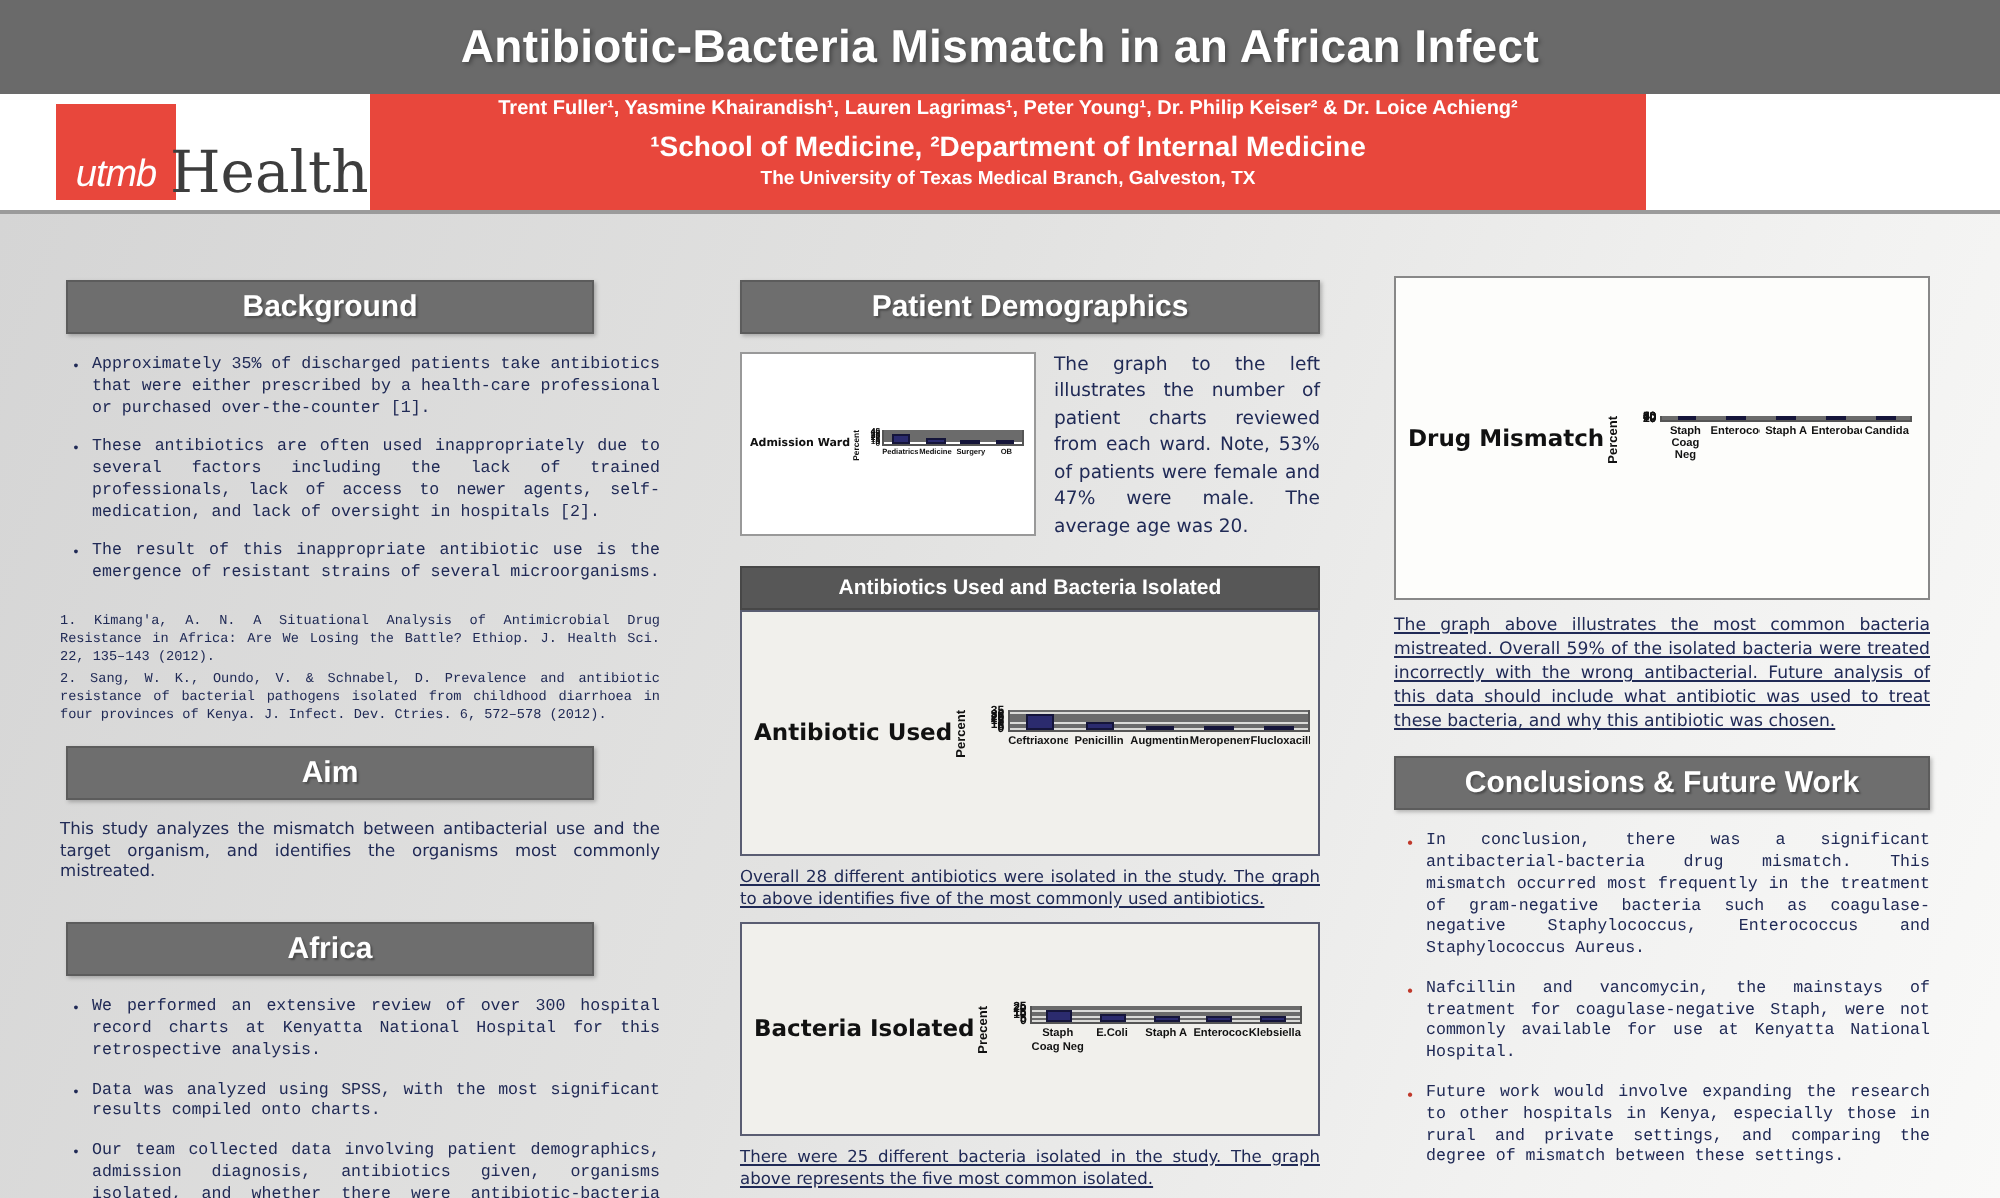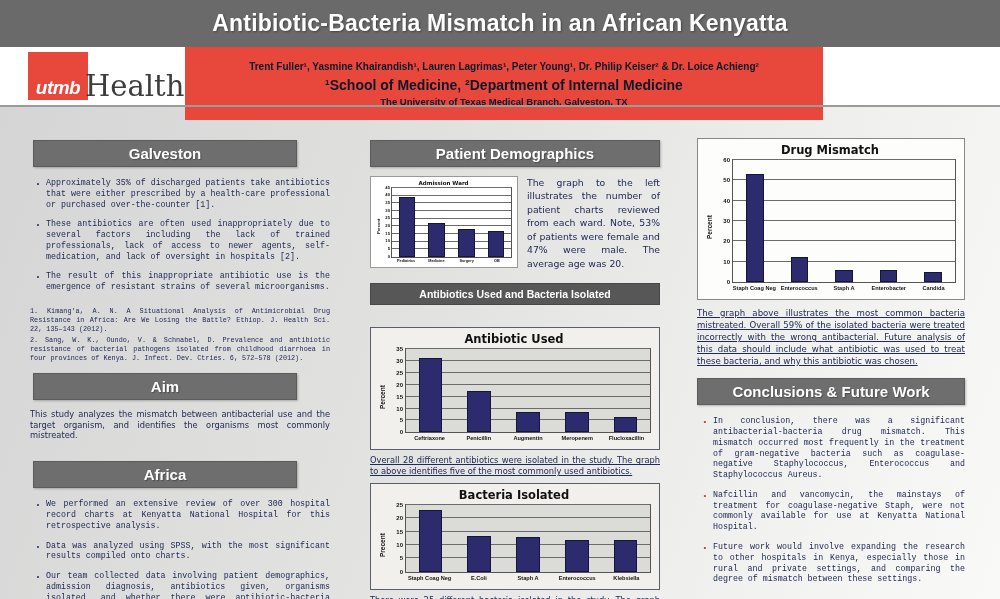--- a/index.html
+++ b/index.html
@@ -9,26 +9,26 @@
 
   
   .title-bar{position:absolute;top:0;left:0;width:1000px;height:47px;background:#6a6a6a;
     display:flex;align-items:center;justify-content:center;}
   .title-bar h1{margin:0;color:#fff;font-size:23px;font-weight:bold;letter-spacing:.2px;
     text-shadow:1px 1px 2px rgba(0,0,0,.35);}
   .logo-block{position:absolute;top:47px;left:0;width:185px;height:58px;background:#fff;
     display:flex;align-items:flex-end;padding:0;}
   .logo-square{position:absolute;left:28px;bottom:5px;width:60px;height:48px;background:#e8473c;
     display:flex;align-items:flex-end;justify-content:center;}
-  .logo-square span{color:#fff;font-style:italic;font-weight:bold;font-size:19px;line-height:1;
+  .logo-square span{color:#fff;font-style:italic;font-weight:normal;font-size:19px;line-height:1;
     padding-bottom:3px;letter-spacing:-.5px;}
   .logo-word{position:absolute;left:85px;bottom:2px;font-family:"DejaVu Serif",serif;
     font-size:29px;color:#3d3d3d;line-height:1.1;}
-  .author-banner{position:absolute;top:47px;left:185px;width:638px;height:73px;background:#e8473c;
-    color:#0f172a;text-align:center;padding-top:13px;box-sizing:border-box;}
+  .author-banner{position:absolute;top:47px;left:185px;width:638px;height:58px;background:#e8473c;
+    color:#ffffff;text-align:center;padding-top:1px;box-sizing:border-box;}
   .author-line{font-weight:bold;font-size:10px;line-height:1.45;}
   .affil-line{font-weight:bold;font-size:14px;line-height:1.45;}
   .inst-line{font-weight:bold;font-size:9.5px;line-height:1.45;}
   .header-right{position:absolute;top:47px;left:823px;width:177px;height:58px;background:#fff;}
   .header-sep{position:absolute;top:105px;left:0;width:1000px;height:2px;background:#9b9b9b;}
 
   
   .col{position:absolute;top:140px;}
   #col-left{left:30px;width:300px;}
   #col-mid{left:370px;width:290px;}
@@ -46,42 +46,42 @@
   .bullet-marker{flex:0 0 16px;text-align:center;font-size:7px;line-height:11px;color:#202a56;}
   .red-bullets .bullet-marker{color:#c0392b;font-size:8px;}
   .bullet-text{flex:1;color:#202a56;font-family:Liberation Mono, monospace;font-size:8.3px;
     line-height:1.3;text-align:justify;}
   .refs{margin-top:14px;}
   .refs .bullet-row{margin-bottom:2px;}
   .refs .bullet-text{font-size:6.8px;line-height:1.32;}
 
   
   .chart-box{background:#f1f0ec;border:1px solid #5a5d72;box-sizing:border-box;
-    display:flex;flex-direction:column;padding:4px 8px 3px 6px;}
+    display:flex;flex-direction:row;padding:4px 8px 3px 6px;align-items:center;}
   .chart-title{text-align:center;font-weight:bold;color:#111;font-size:11.5px;
     font-family:"DejaVu Sans",sans-serif;flex:0 0 auto;padding-bottom:2px;}
   .chart-body{flex:1;display:flex;min-height:0;}
   .chart-ylab{writing-mode:vertical-rl;transform:rotate(180deg);font-size:6.5px;font-weight:bold;
     color:#111;display:flex;align-items:center;justify-content:center;flex:0 0 10px;}
   .plot-outer{flex:1;display:flex;flex-direction:column;margin-left:18px;min-width:0;}
   .plot{flex:1;position:relative;background:#dbdbd8;border:1px solid #555;}
   .gridline{position:absolute;left:0;right:0;height:1px;background:#6b6b6b;}
   .tick{position:absolute;left:-18px;width:15px;text-align:right;font-size:6px;font-weight:bold;
     color:#111;transform:translateY(50%);line-height:1;}
   .bars{position:absolute;left:0;right:0;top:0;bottom:0;display:flex;align-items:flex-end;}
   .bar-slot{flex:1;display:flex;justify-content:center;align-items:flex-end;height:100%;}
   .bar{width:48%;background:#2b2b6e;border:1px solid #15153a;box-sizing:border-box;}
   .xlabels{flex:0 0 11px;display:flex;padding-top:2px;}
   .xlab{flex:1;text-align:center;font-size:5.6px;font-weight:bold;color:#111;line-height:1.1;
     overflow:hidden;}
 
   .chart-drug{height:162px;background:#fdfdfb;border:1px solid #888;}
   .chart-drug .plot{background:#fdfdfb;}
   .chart-drug .bar{width:40%;}
-  .chart-antibiotic{height:123px;margin-top:22px;}
+  .chart-antibiotic{height:123px;margin-top:0;}
   .chart-bacteria{height:107px;margin-top:6px;}
   .chart-small{height:92px;background:#fff;border:1px solid #999;flex:0 0 148px;padding:3px 5px 2px 4px;}
   .chart-small .chart-title{font-size:5.5px;padding-bottom:1px;}
   .chart-small .chart-ylab{font-size:4.2px;flex:0 0 6px;}
   .chart-small .plot-outer{margin-left:10px;}
   .chart-small .plot{background:#fff;}
   .chart-small .tick{font-size:4.2px;left:-11px;width:9px;}
   .chart-small .xlab{font-size:3.8px;}
   .chart-small .xlabels{flex:0 0 6px;padding-top:1px;}
   .chart-small .bar{width:55%;}
@@ -94,41 +94,41 @@
   #col-right .caption{margin-top:7px;font-size:8.6px;line-height:1.4;}
   .head-gap{margin-top:10px;}
   .bullets{margin-top:11px;}
 </style>
 </head>
 <body>
 
 <div id="poster">
 
   <div class="title-bar">
-    <h1>Antibiotic-Bacteria Mismatch in an African Kenyatta</h1>
+    <h1>Antibiotic-Bacteria Mismatch in an African Infect</h1>
   </div>
 
   <div class="logo-block">
     <div class="logo-square">
       <span>utmb</span>
     </div>
     <div class="logo-word">Health</div>
   </div>
 
   <div class="author-banner">
     <div class="author-line">Trent Fuller¹, Yasmine Khairandish¹, Lauren Lagrimas¹, Peter Young¹, Dr. Philip Keiser² &amp; Dr. Loice Achieng²</div>
     <div class="affil-line">¹School of Medicine, ²Department of Internal Medicine</div>
     <div class="inst-line">The University of Texas Medical Branch, Galveston, TX</div>
   </div>
 
   <div class="header-right"></div>
   <div class="header-sep"></div>
 
   <div class="col" id="col-left">
-    <div class="section-head">Galveston</div>
+    <div class="section-head">Background</div>
     <div class="bullets">
         <div class="bullet-row">
           <span class="bullet-marker">•</span>
           <span class="bullet-text">Approximately 35% of discharged patients take antibiotics that were either prescribed by a health-care professional or purchased over-the-counter [1].</span>
         </div>
         <div class="bullet-row">
           <span class="bullet-marker">•</span>
           <span class="bullet-text">These antibiotics are often used inappropriately due to several factors including the lack of trained professionals, lack of access to newer agents, self-medication, and lack of oversight in hospitals [2].</span>
         </div>
         <div class="bullet-row">

